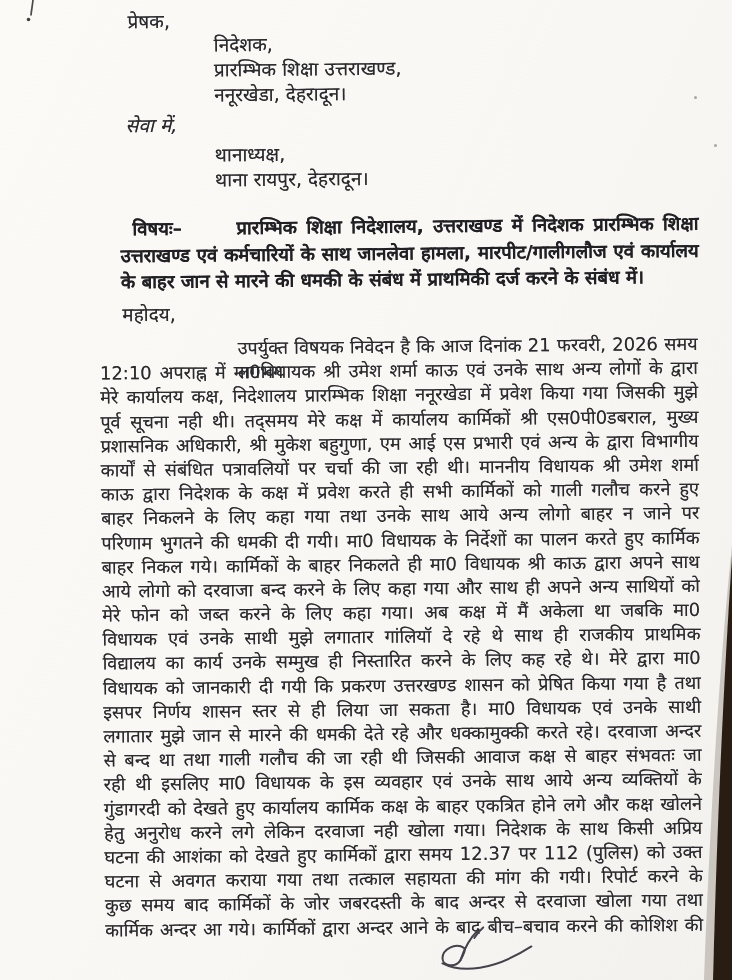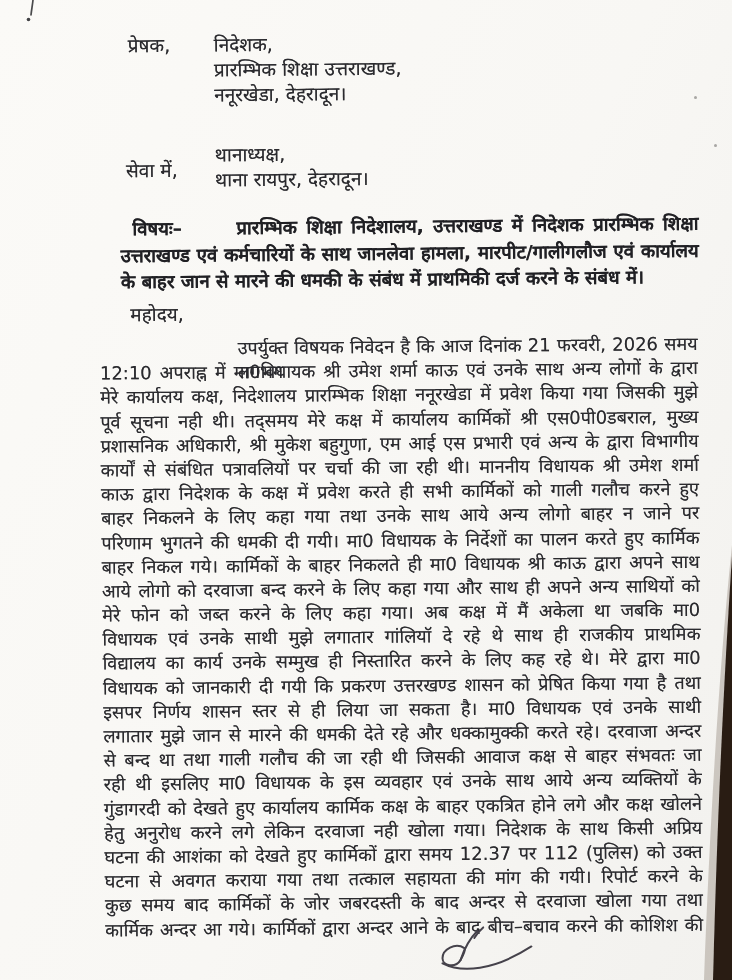--- a/index.html
+++ b/index.html
@@ -16,39 +16,39 @@
   }
   .content {
     position: absolute; inset: 0;
     transform: rotate(-0.55deg);
     transform-origin: 50% 50%;
     color: #2a2a2e;
     text-shadow: 0 0 0.5px rgba(30,30,35,0.55);
   }
   .abs { position: absolute; }
 
-  .label { font-size: 19px; margin-top: 24px; }
+  .label { font-size: 19px; }
 
   .addr-block { line-height: 25px; font-size: 19px; }
   .addr-line { white-space: nowrap; }
 
   .subject-block {
     left: 123px; top: 214px; width: 578px;
     font-weight: bold; font-size: 18.5px; line-height: 26.5px;
     color: #202024;
   }
   .subject-label { position: absolute; left: 12px; top: 0; }
   .subject-line-1 {
     padding-left: 116px;
     text-align: justify; text-align-last: justify;
   }
   .subject-line-2 { text-align: justify; text-align-last: justify; }
   .subject-line-3 { text-align: left; }
 
-  .salutation { left: 124px; top: 299px; font-size: 19px; margin-left: 8px; }
+  .salutation { left: 124px; top: 299px; font-size: 19px; }
 
   .body-block {
     left: 101px; top: 335px; width: 598px;
     font-size: 18px;
   }
   .body-line {
     height: 24.2px; line-height: 24.2px;
     text-align: justify; text-align-last: justify;
     white-space: nowrap;
   }
@@ -83,21 +83,21 @@
 
   <div class="content">
 
     <div class="abs label" style="left:132px; top:6px;">प्रेषक,</div>
     <div class="abs addr-block" style="left:218px; top:31px;">
         <div class="addr-line">निदेशक,</div>
         <div class="addr-line">प्रारम्भिक शिक्षा उत्तराखण्ड,</div>
         <div class="addr-line">ननूरखेडा, देहरादून।</div>
       </div>
 
-    <div class="abs label" style="left:129px; top:131px;">सेवा में,</div>
+    <div class="abs label" style="left:129px; top:110px;font-style:italic;">सेवा में,</div>
     <div class="abs addr-block" style="left:218px; top:141px;">
         <div class="addr-line">थानाध्यक्ष,</div>
         <div class="addr-line">थाना रायपुर, देहरादून।</div>
       </div>
 
     <div class="abs subject-block">
       <span class="subject-label">विषयः–</span>
       <div class="subject-line-1">प्रारम्भिक शिक्षा निदेशालय, उत्तराखण्ड में निदेशक प्रारम्भिक शिक्षा</div>
       <div class="subject-line-2">उत्तराखण्ड एवं कर्मचारियों के साथ जानलेवा हामला, मारपीट/गालीगलौज एवं कार्यालय</div>
       <div class="subject-line-3">के बाहर जान से मारने की धमकी के संबंध में प्राथमिकी दर्ज करने के संबंध में।</div>

